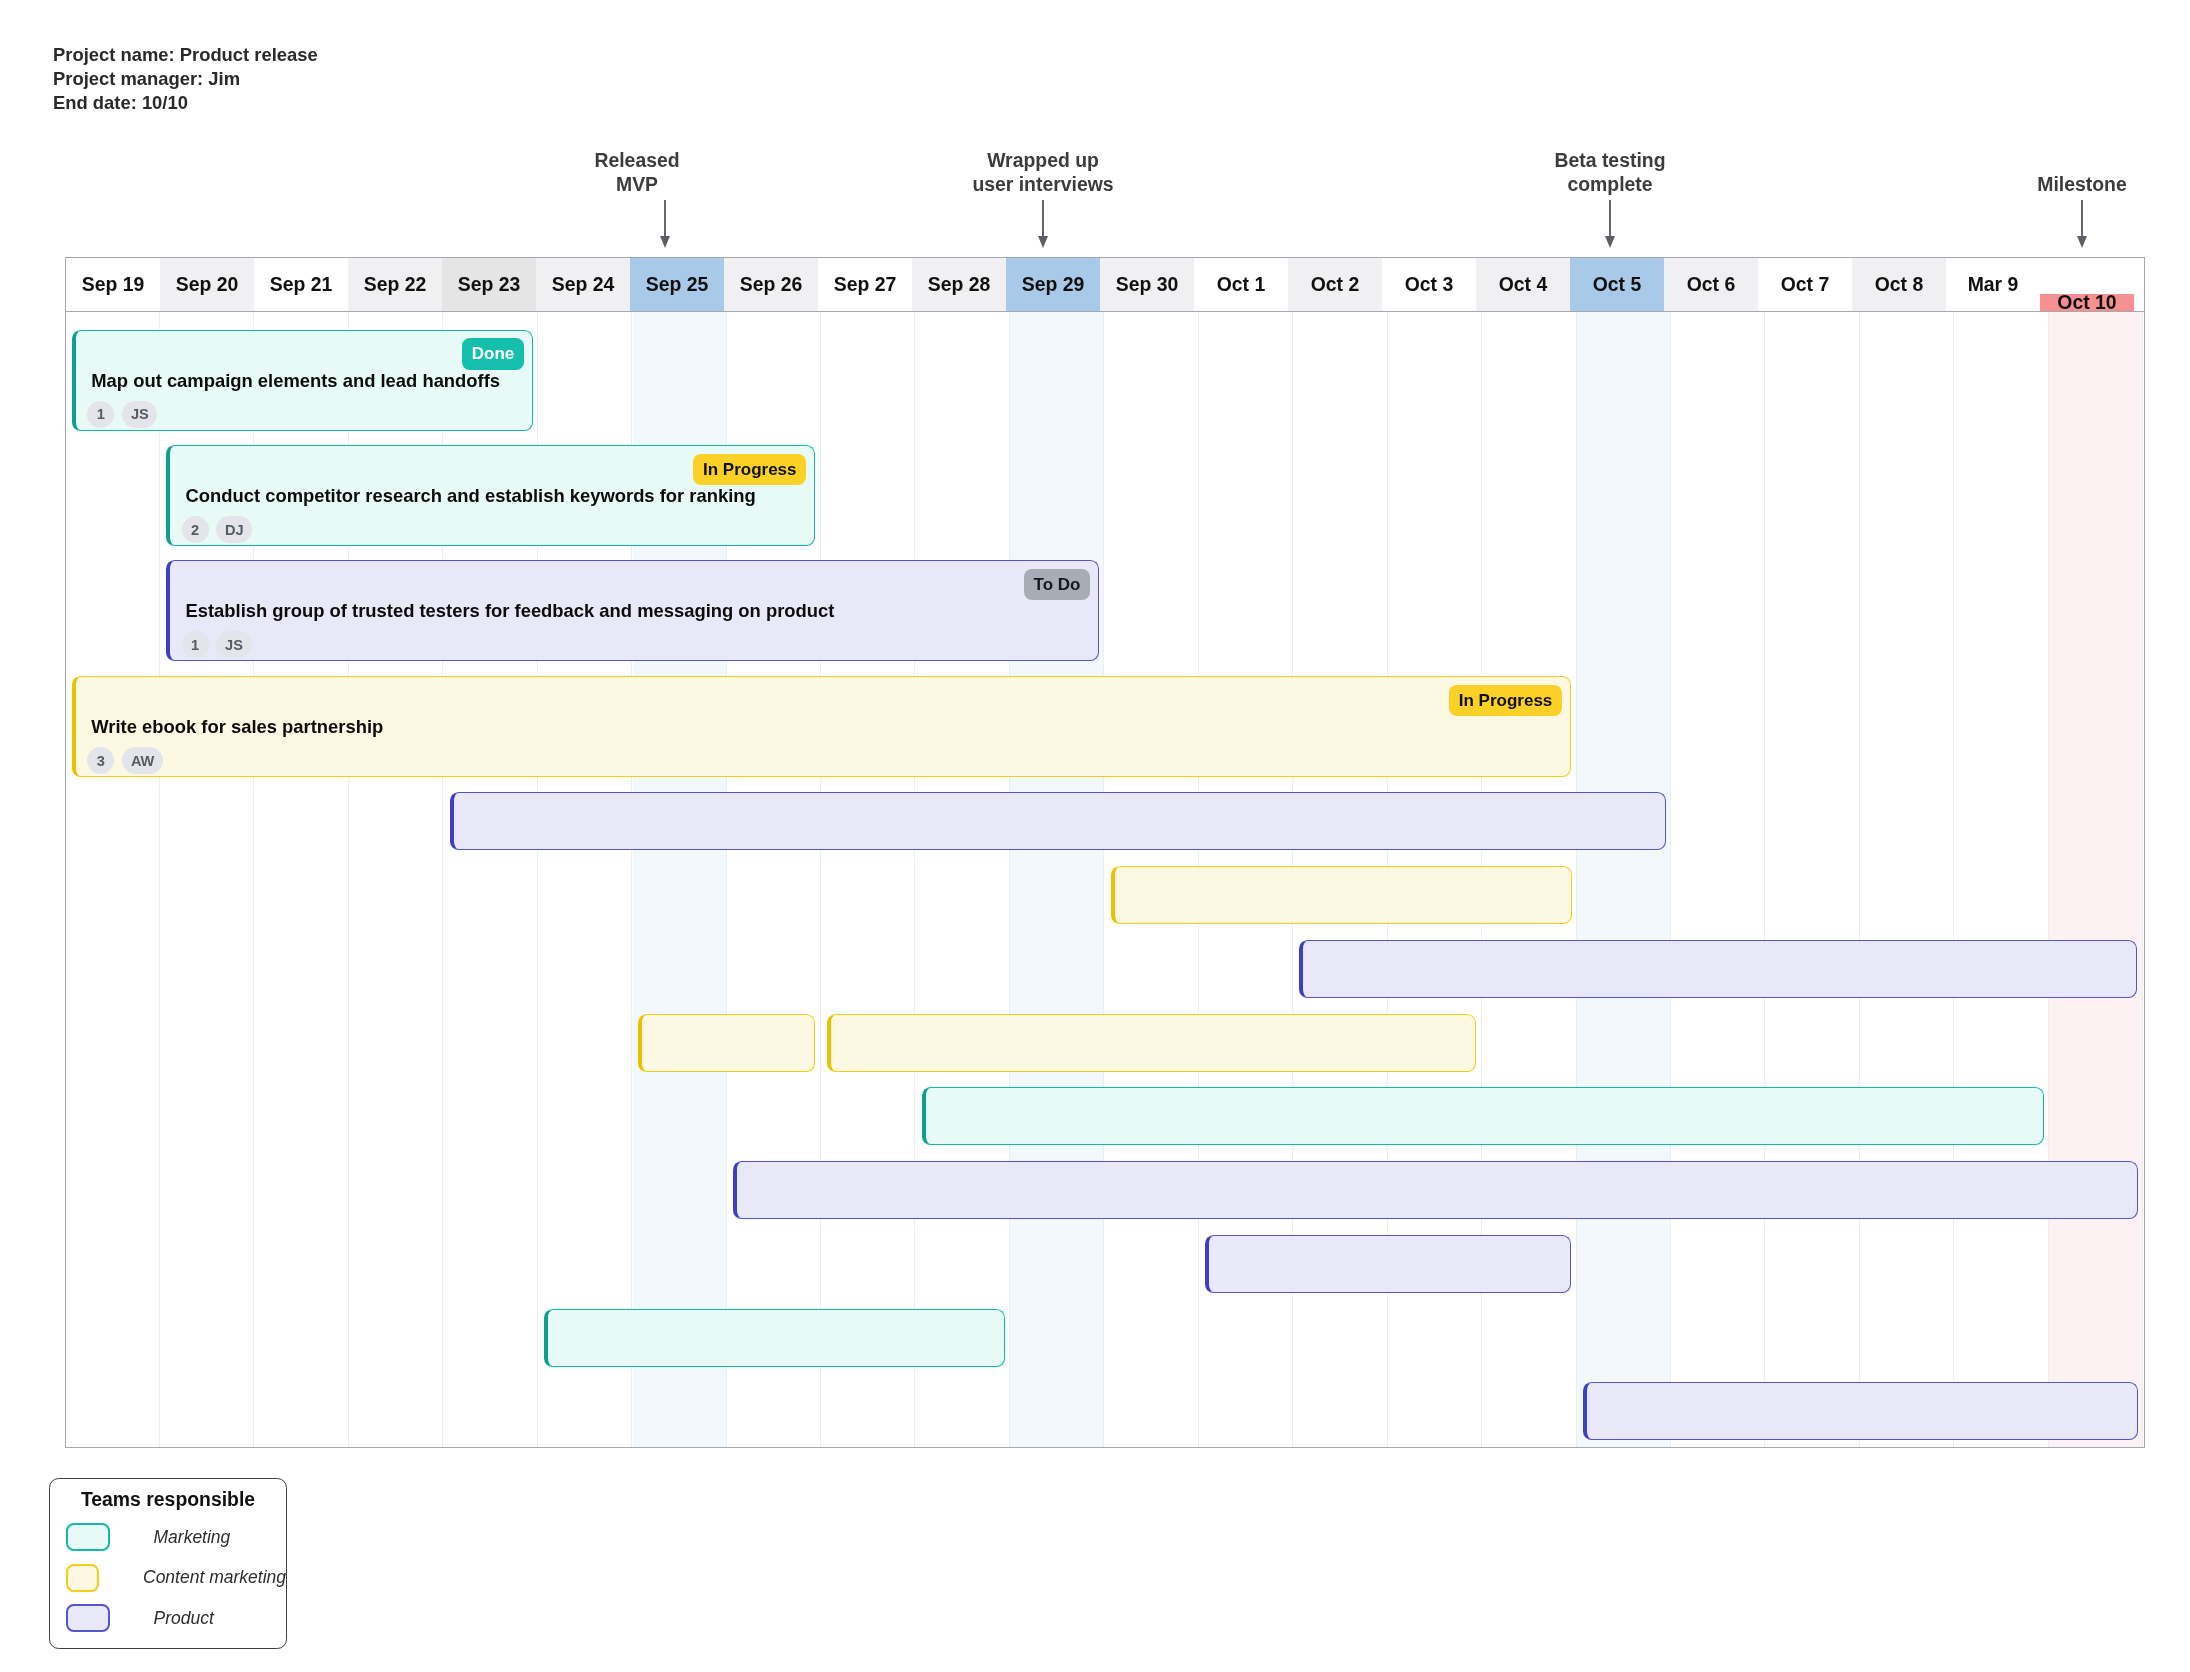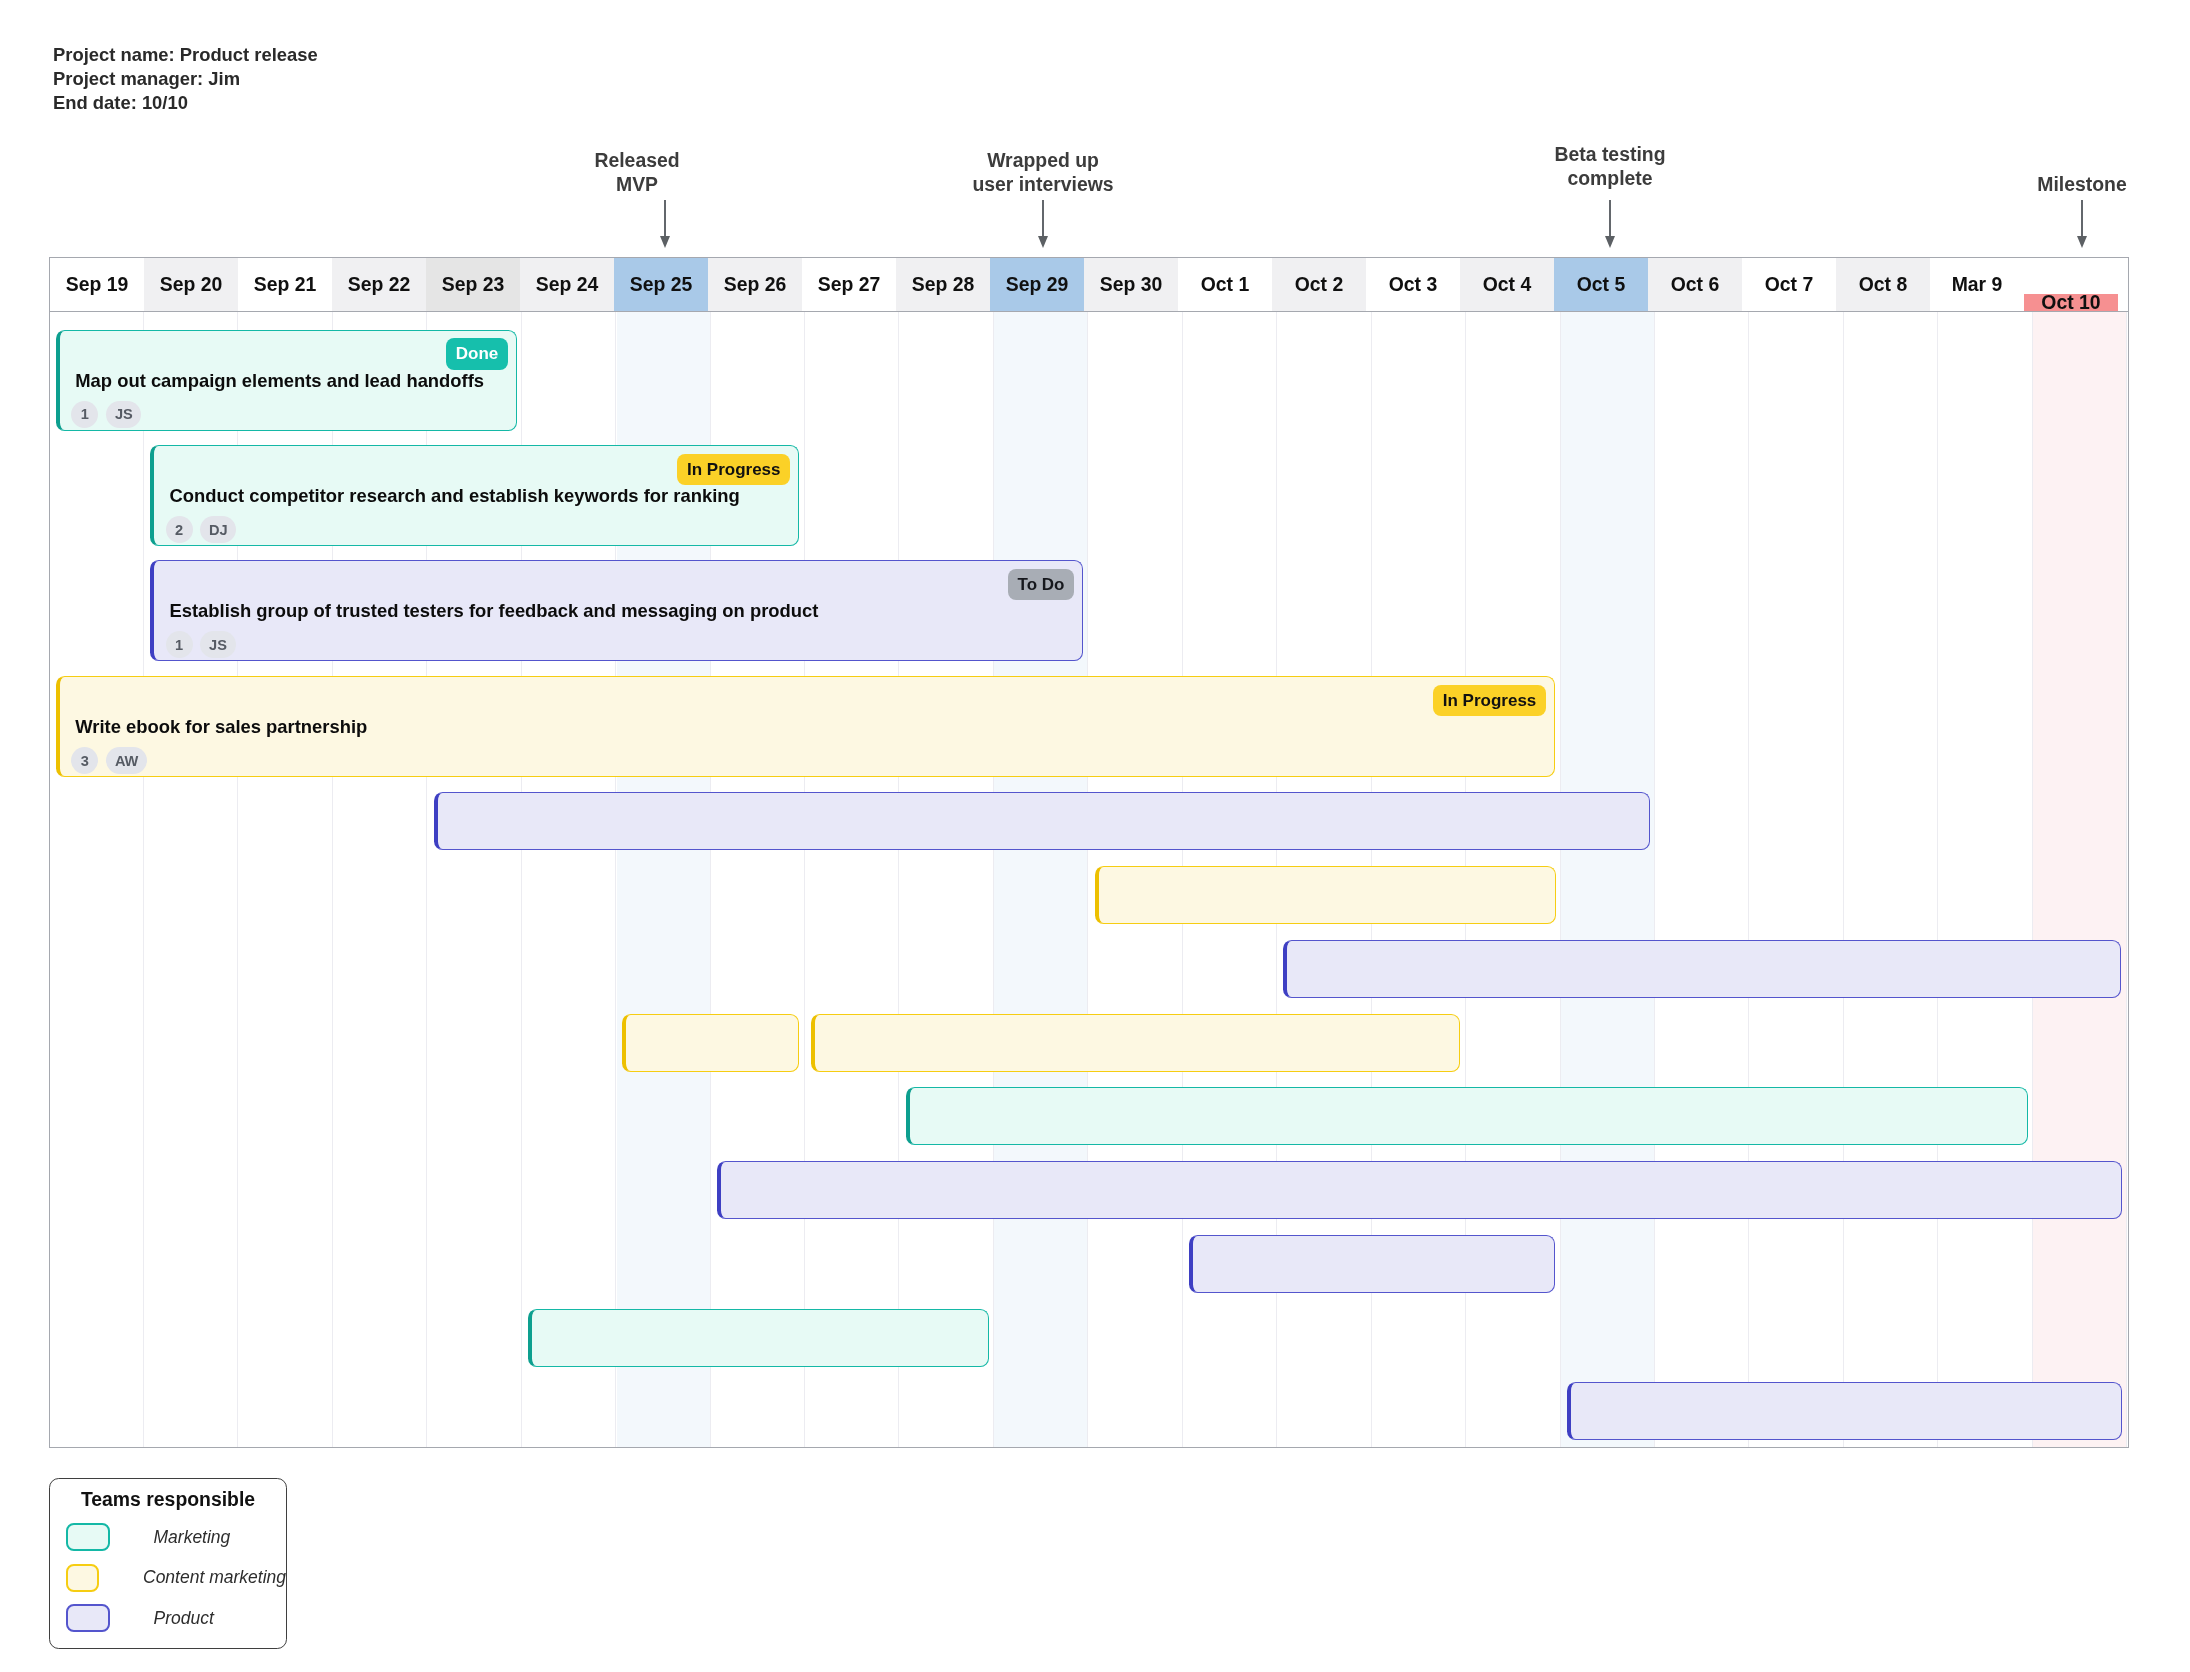--- a/index.html
+++ b/index.html
@@ -7,21 +7,21 @@
     width:2190px; height:1673px; position:relative; background:#ffffff;
     font-family:"Liberation Sans", sans-serif; overflow:hidden;
   }
   .info {
     position:absolute; left:53px; top:43px;
     font-weight:bold; font-size:18.4px; line-height:24px; color:#2a2a2a;
   }
   .info div { white-space:nowrap; }
 
   .chart {
-    position:absolute; left:49px; top:257px; width:2078px;
+    position:absolute; left:65px; top:257px; width:2078px;
     border:1.9px solid #a5a8af; background:#fff;
   }
   .hrow { display:flex; height:53px; border-bottom:1.9px solid #a5a8af; }
   .hcell {
     width:94px; flex:0 0 94px; display:flex; align-items:center; justify-content:center;
     font-weight:bold; font-size:19.4px; color:#101010; white-space:nowrap;
   }
   .cbody { position:relative; height:1135px; background:#fff; }
   .bcol { position:absolute; top:0; bottom:0; border-right:1px solid #ececf1; box-sizing:border-box; }
 
@@ -85,21 +85,21 @@
       <div class="arrow-head"></div>
     </div>
     <div class="mlabel" style="left: 878px;">
       <div>Wrapped up</div>
       <div>user interviews</div>
     </div>
     <div class="marrow" style="left: 1036px;">
       <div class="arrow-line"></div>
       <div class="arrow-head"></div>
     </div>
-    <div class="mlabel" style="left: 1445px; justify-content: center;">
+    <div class="mlabel" style="left: 1445px;">
       <div>Beta testing</div>
       <div>complete</div>
     </div>
     <div class="marrow" style="left: 1603px;">
       <div class="arrow-line"></div>
       <div class="arrow-head"></div>
     </div>
     <div class="mlabel" style="left: 1917px;">
       <div>Milestone</div>
     </div>

